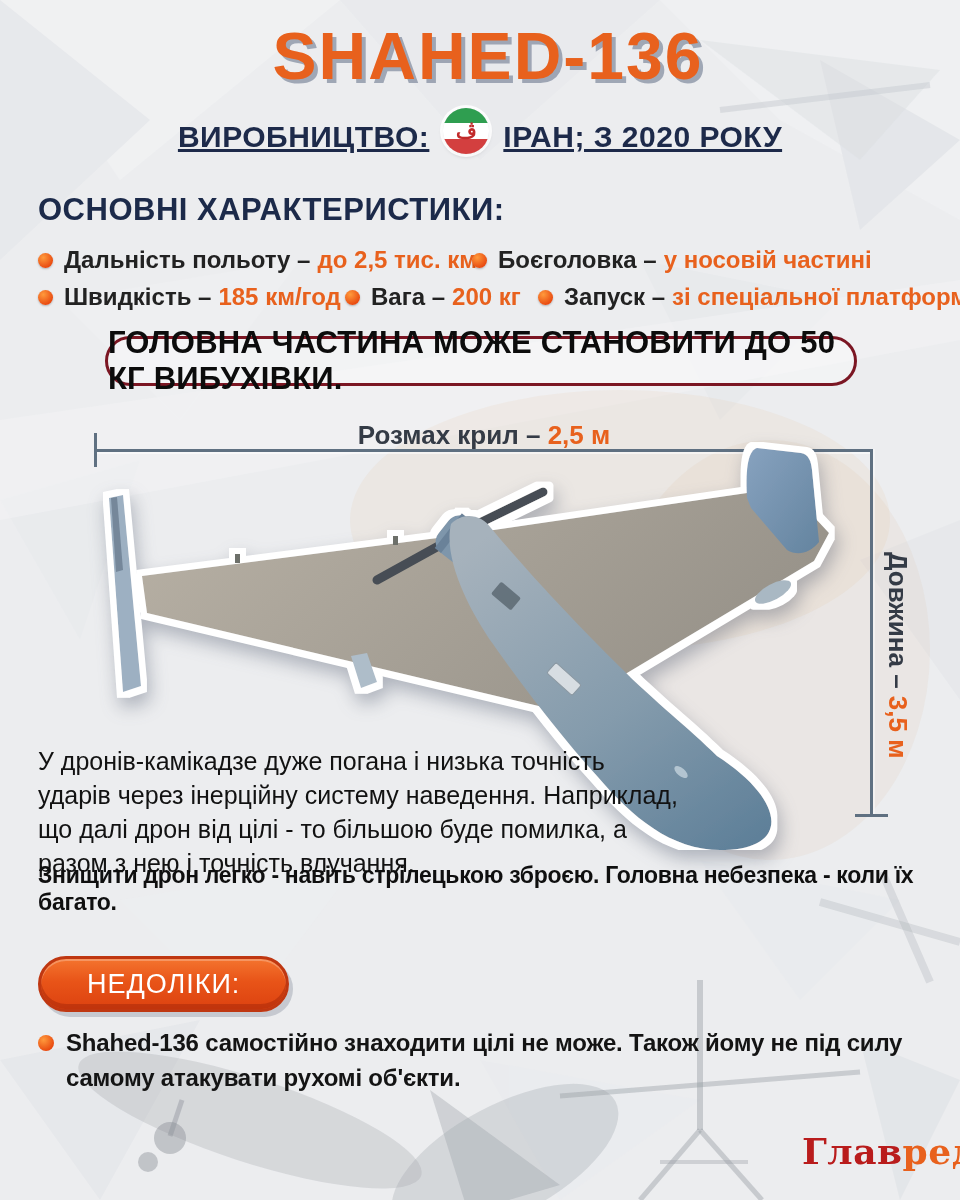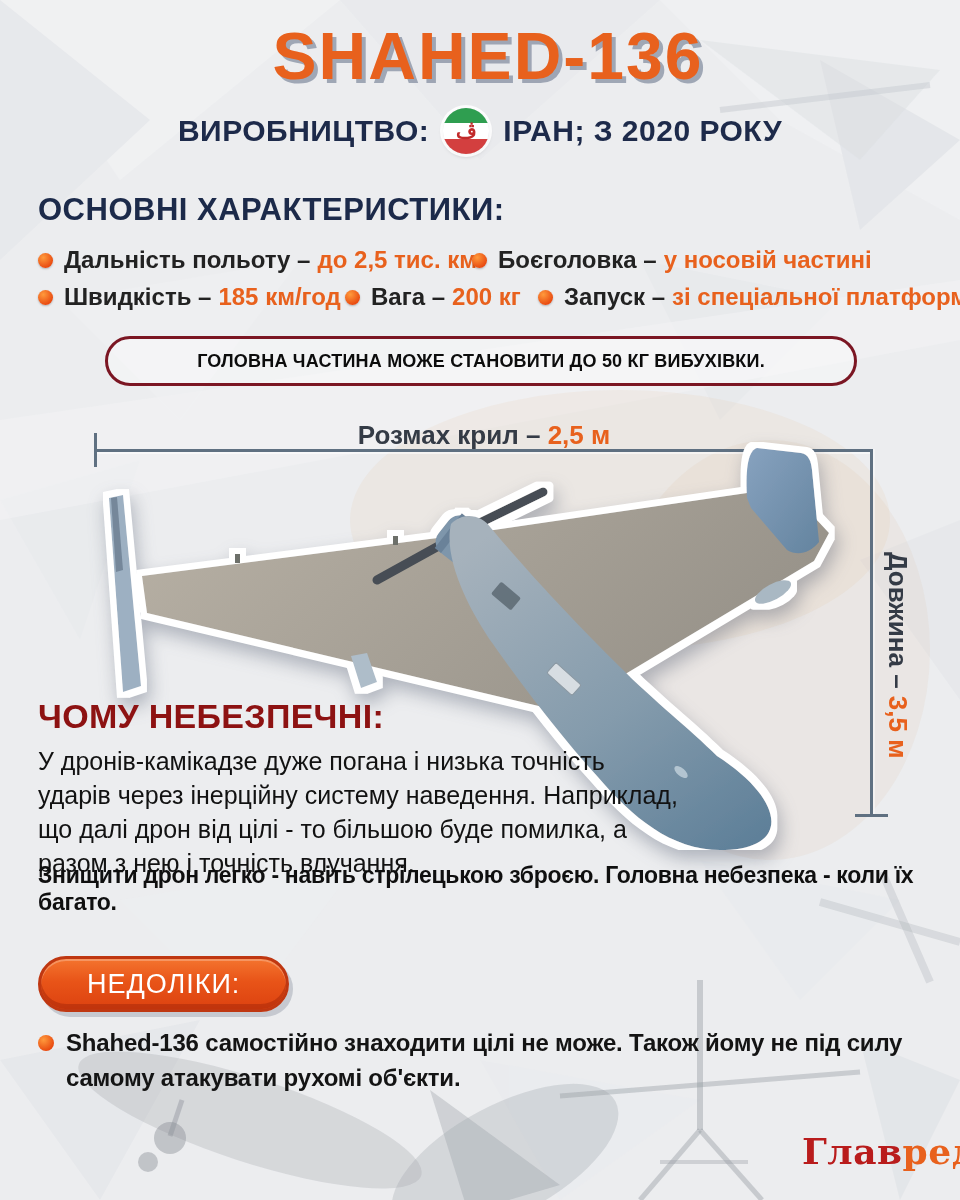--- a/index.html
+++ b/index.html
@@ -16,22 +16,22 @@
   .title {
     position:absolute; top:18px; left:0; width:100%;
     text-align:center; z-index:3;
     font-size:66px; font-weight:700; letter-spacing:2px;
     color:#e8611d;
     text-shadow:4px 4px 0 rgba(46,62,94,.40);
     margin-left:8px;
   }
   .production {
     position:absolute; top:108px; left:0; width:100%; z-index:3;
-    display:flex; align-items:center; justify-content:center; gap:14px;
-    font-size:30px; font-weight:700; color:#1d2a4a; letter-spacing:.5px;
+    display:flex; align-items:flex-end; justify-content:center; gap:14px;
+    font-size:30px; font-weight:700; color:#1d2a4a; letter-spacing:.5px;text-decoration:underline;
   }
   .flag {
     width:46px; height:46px; border-radius:50%;
     background:linear-gradient(180deg,#2f9e50 0 33%,#ffffff 33% 67%,#d33f3f 67% 100%);
     box-shadow:0 0 0 3px rgba(255,255,255,.85), 0 2px 4px rgba(0,0,0,.25);
     position:relative; flex:0 0 auto;
   }
   .flag .emblem {
     position:absolute; left:50%; top:50%; transform:translate(-50%,-52%);
     color:#c22a2a; font-size:20px; font-weight:700; line-height:1;
@@ -57,21 +57,21 @@
   #spec2 { left:38px;  top:283px; }
   #spec3 { left:345px; top:283px; }
   #spec4 { left:538px; top:283px; }
 
   
   .banner {
     position:absolute; left:105px; top:336px; width:752px; height:50px; z-index:3;
     border:3px solid #7b1623; border-radius:27px;
     background:rgba(255,255,255,.35);
     display:flex; align-items:center; justify-content:center;
-    font-size:18px; font-weight:700; color:#0c0c0c; letter-spacing:.2px;
+    font-size:31px; font-weight:700; color:#0c0c0c; letter-spacing:.2px;
   }
 
   
   .wingspan-label {
     position:absolute; left:95px; top:420px; width:778px; z-index:2;
     text-align:center; font-size:26px; font-weight:700; color:#343b46;
   }
   .wingspan-label .val, .length-label .val { color:#e8611d; }
   .mline { position:absolute; background:#5f7081; z-index:1; }
   #mline-h   { left:95px;  top:449px; width:778px; height:3px; box-shadow:0 2px 0 rgba(255,255,255,.55); }
@@ -278,21 +278,20 @@
       <path d="M366,84 C378,72 396,74 406,88 C446,136 492,184 534,226 C570,262 606,290 632,316 C700,360 706,408 640,410 C588,412 548,378 512,336 C474,294 436,244 408,204 C384,170 358,118 366,84 Z" fill="url(#fuseGrad)"></path>
 
       <rect x="462" y="232" width="34" height="14" rx="2" fill="#d7dde2" stroke="#8b98a2" stroke-width="1" transform="rotate(42 479 239)"></rect>
       <rect x="408" y="148" width="26" height="16" rx="2" fill="#5c6872" opacity=".85" transform="rotate(40 421 156)"></rect>
       <rect x="150" y="114" width="5" height="9" fill="#6d6f6b"></rect>
       <rect x="308" y="96" width="5" height="9" fill="#6d6f6b"></rect>
       <ellipse cx="596" cy="332" rx="8" ry="4" fill="#cfdbe4" opacity=".7" transform="rotate(40 596 332)"></ellipse>
     </g>
   </svg>
 
-  <div class="danger-heading">ЧОМУ НЕБЕЗПЕЧНІ:</div>
   <div class="danger-paragraph">У дронів-камікадзе дуже погана і низька точність ударів через інерційну систему наведення. Наприклад, що далі дрон від цілі - то більшою буде помилка, а разом з нею і точність влучання.</div>
   <div class="danger-note">Знищити дрон легко -  навіть стрілецькою зброєю. Головна небезпека - коли їх багато.</div>
 
   <div class="drawbacks-button">НЕДОЛІКИ:</div>
   <div class="drawbacks-row">
     <span class="dot"></span>
     <span class="drawbacks-text">Shahed-136 самостійно знаходити цілі не може. Також йому не під силу самому атакувати рухомі об'єкти.</span>
   </div>
 
   <div class="logo">

